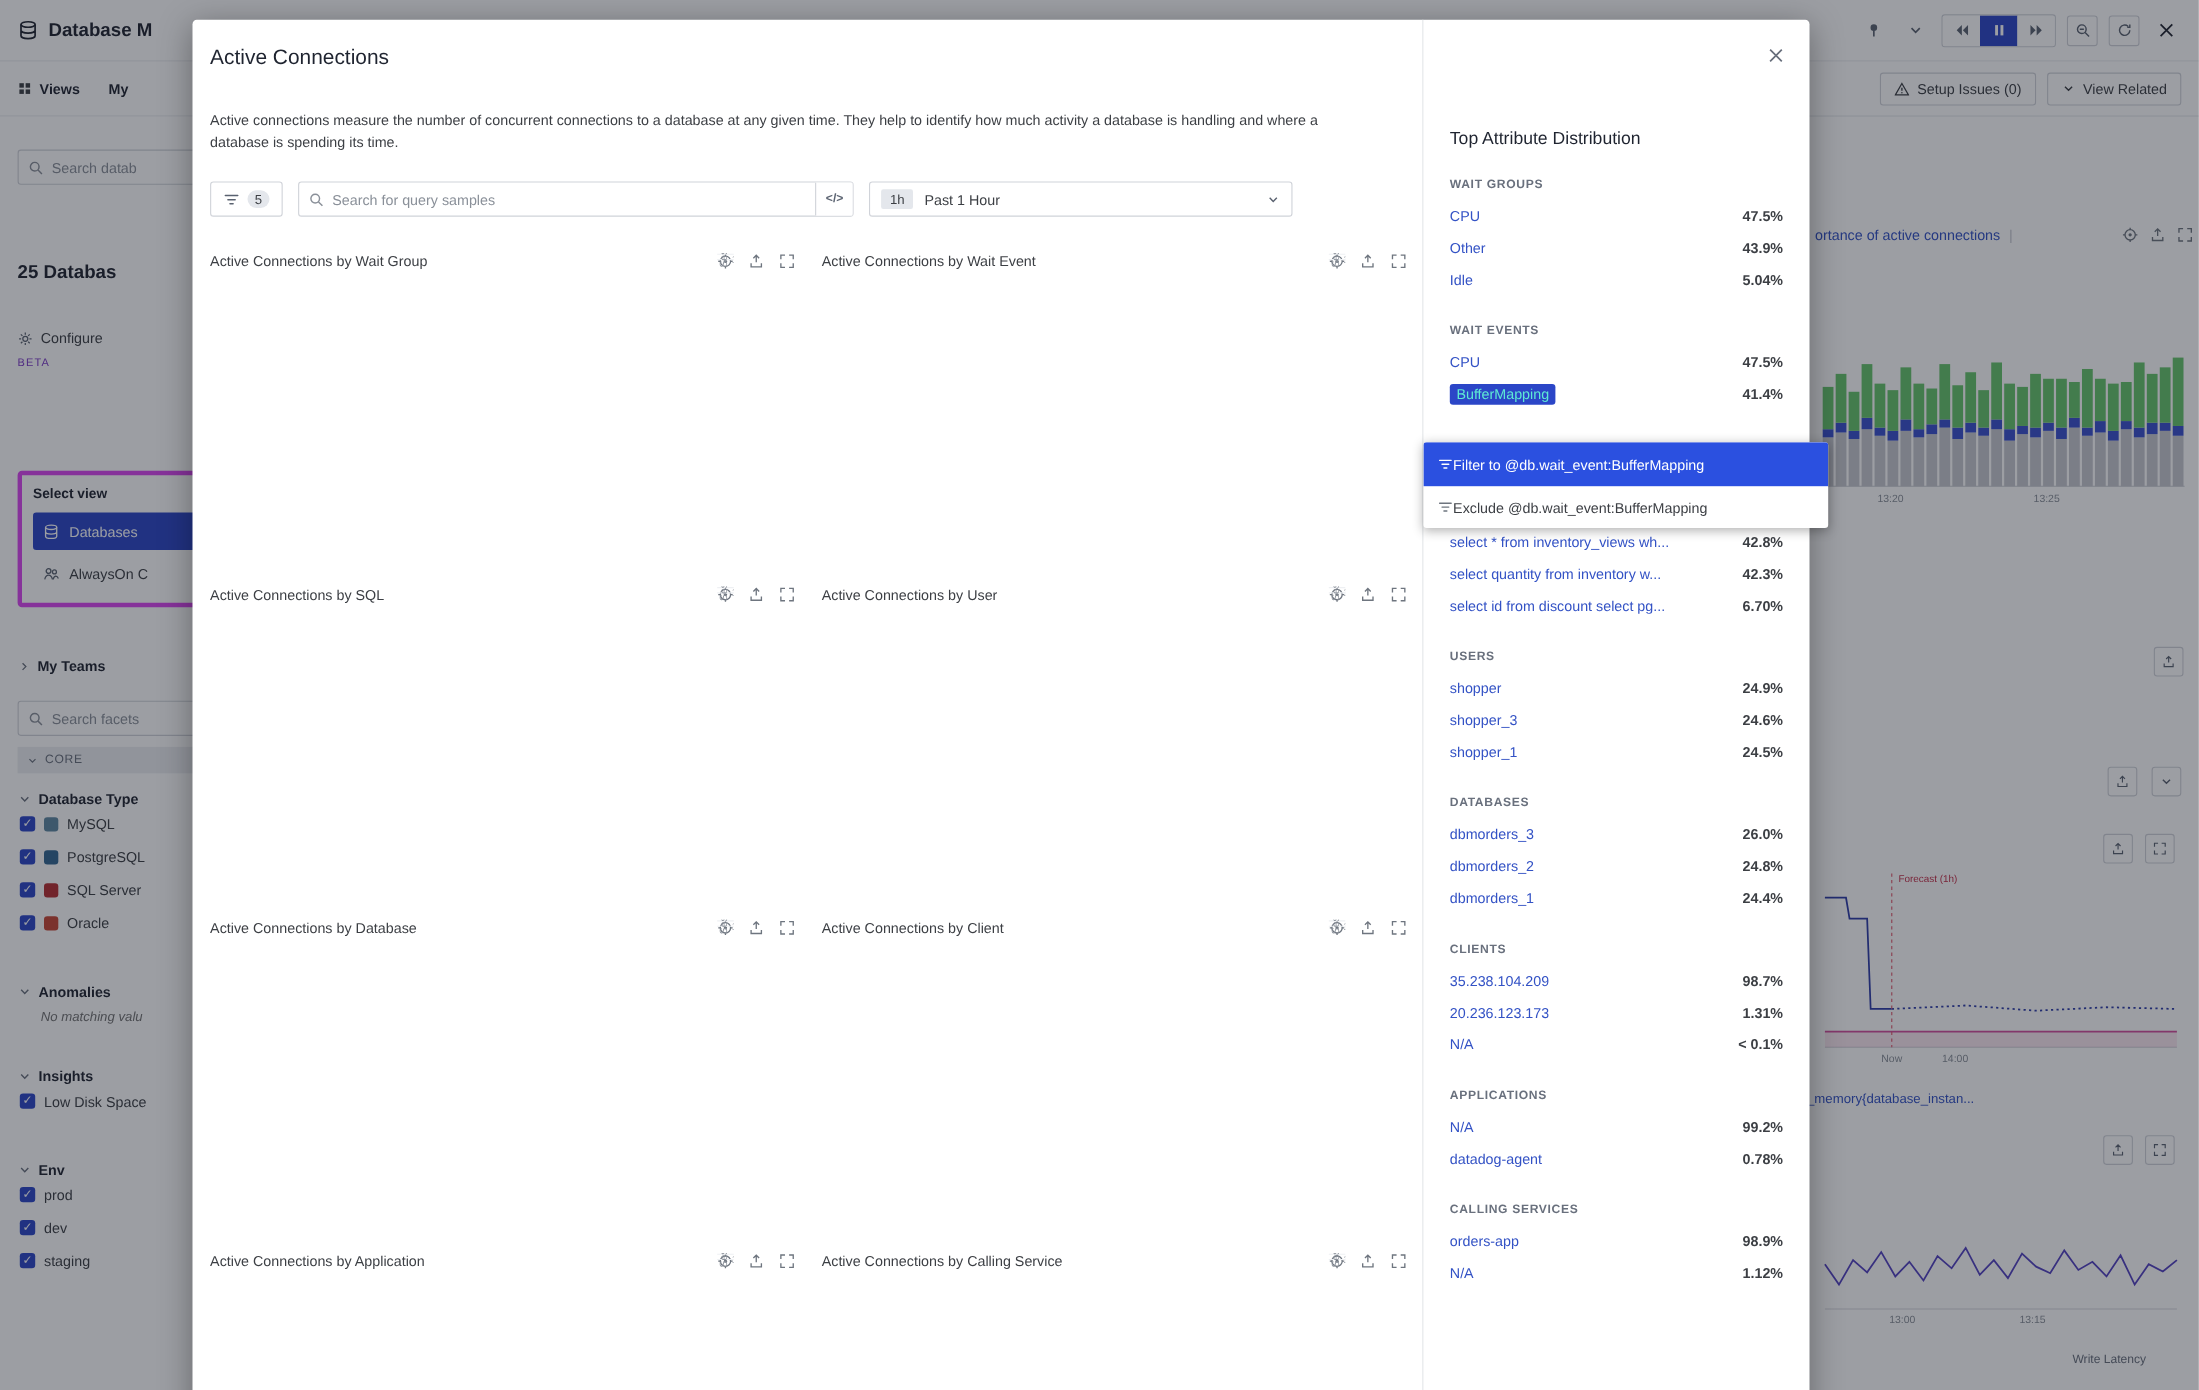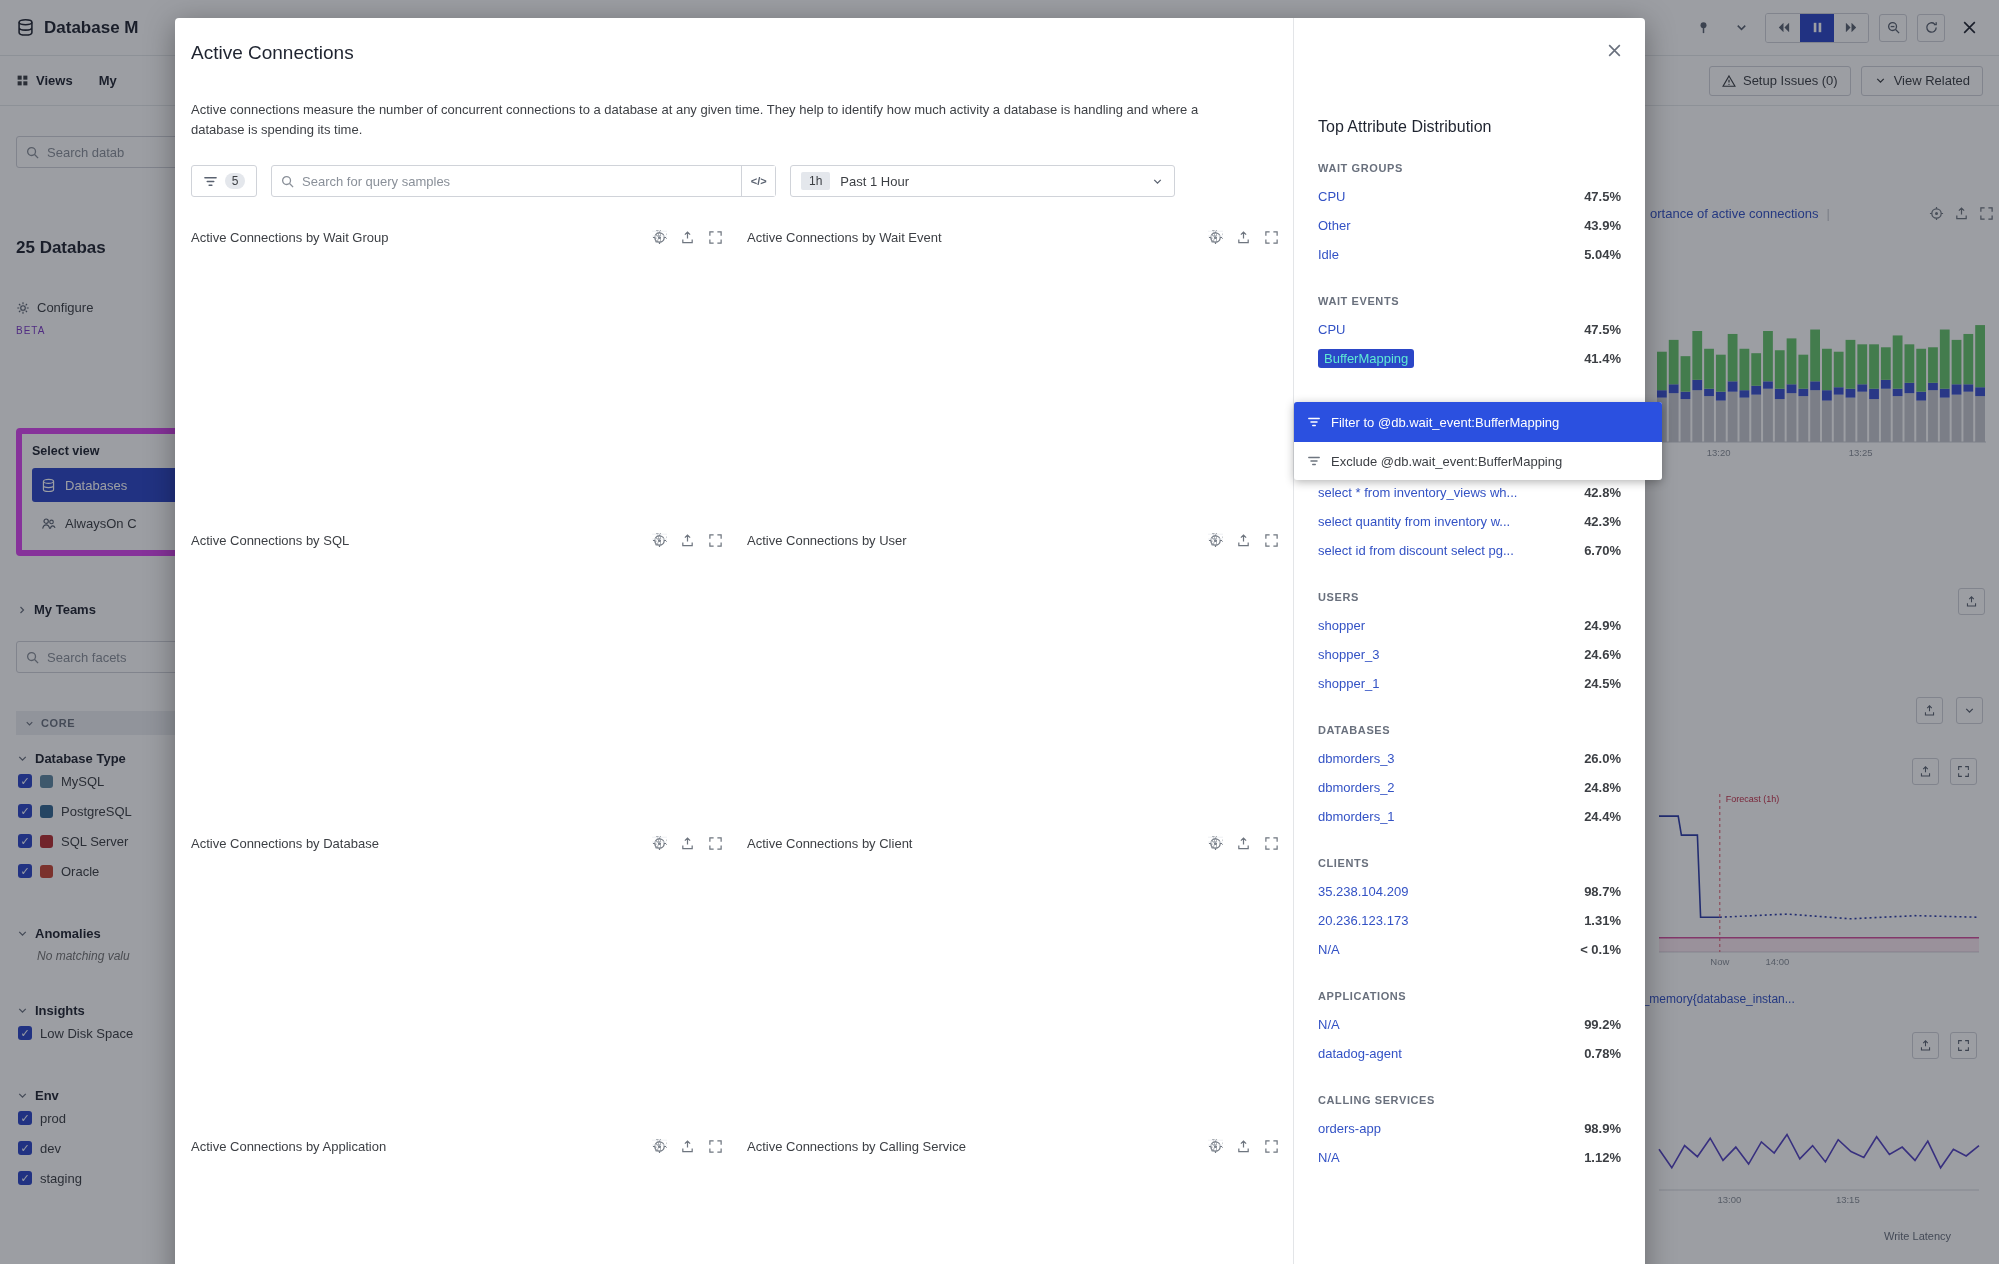--- a/index.html
+++ b/index.html
@@ -25,27 +25,27 @@
 .subbar-right{display:flex;align-items:center;gap:10px}
 .pillbtn{display:inline-flex;align-items:center;gap:7px;height:30px;padding:0 12px;border:1px solid #d0d3d9;border-radius:3px;background:#fff;color:#3c3f44;font-size:13px;white-space:nowrap}
 .sidebar{position:absolute;top:106px;left:0;width:300px;bottom:0;background:#fff;padding:30px 16px 0 16px;z-index:1}
 .searchbox{position:relative;height:32px;border:1px solid #d0d3d9;border-radius:3px;display:flex;align-items:center;background:#fff}
 .searchbox .ic{position:absolute;left:8px;color:#8a9099}
 .searchbox input{border:none;outline:none;width:100%;height:100%;padding-left:30px;font-size:13px;color:#3c3f44;background:transparent;font-family:"Liberation Sans",sans-serif}
 .searchbox input::placeholder{color:#8a9099}
 .db-count{margin-top:70px;font-size:17px;font-weight:700;color:#1f2430;white-space:nowrap}
 .configure-row{margin-top:42px;display:flex;align-items:center;gap:7px;color:#3c3f44}
 .beta{margin-top:10px;color:#7d3bc7;font-size:10px;font-weight:400;letter-spacing:1px}
-.select-view{margin-top:92px;border:6px solid #d946ef;border-radius:4px;padding:10px;width:262px;background:#fff}
+.select-view{margin-top:92px;border:4px solid #d946ef;border-radius:4px;padding:10px;width:262px;background:#fff}
 .sv-label{font-size:12.5px;font-weight:700;color:#1f2430;margin-bottom:10px}
 .sv-row{display:flex;align-items:center;gap:9px;height:34px;padding:0 9px;border-radius:3px;color:#3c3f44;margin-top:4px}
 .sv-row.sel{background:#2b46c7;color:#fff}
 .myteams{margin-top:46px;display:flex;align-items:center;gap:6px;font-weight:700;color:#1f2430}
 .facet-search{margin-top:24px;width:262px}
-.core-band{margin-top:38px;height:24px;background:#eceef1;display:flex;align-items:center;gap:6px;padding:0 8px;color:#69707d;font-size:11px;font-weight:700;letter-spacing:.6px;width:262px}
+.core-band{margin-top:10px;height:24px;background:#eceef1;display:flex;align-items:center;gap:6px;padding:0 8px;color:#69707d;font-size:11px;font-weight:400;letter-spacing:.6px;width:262px}
 .facet{margin-top:40px}
 #facetList .facet:first-child{margin-top:16px}
 .facet-title{display:flex;align-items:center;gap:6px;font-weight:700;color:#1f2430}
 .facet-title .ic{width:13px;height:13px;color:#69707d}
 .facet-item{display:flex;align-items:center;gap:8px;height:30px;margin-left:2px;color:#3c3f44}
 .cb{width:14px;height:14px;background:#2b46c7;border-radius:3px;color:#fff;font-size:11px;line-height:14px;text-align:center;display:inline-block;flex:none}
 .dbicon{width:13px;height:13px;border-radius:3px;display:inline-block;flex:none}
 .facet-empty{font-style:italic;font-size:12px;color:#737373;margin:8px 0 0 21px;white-space:nowrap}
 
 .bgright{position:absolute;inset:0;z-index:1}
@@ -80,21 +80,21 @@
 .panel{width:352px;border-left:1px solid #e3e5e8;padding:100px 24px 0 24px}
 .panel h3{font-size:16px;font-weight:400;color:#1f2430;margin-bottom:22px}
 .phead{margin:26px 0 8px;font-size:11px;font-weight:700;color:#69707d;letter-spacing:.6px}
 .prow{height:29px;display:flex;align-items:center;justify-content:space-between}
 .pname{color:#3352c5;max-width:228px;white-space:nowrap;overflow:hidden;text-overflow:ellipsis}
 .pname.sel{background:#2b46c7;color:#5eead4;padding:2px 6px;border-radius:3px}
 .pval{font-weight:700;color:#3c3f44}
 .psection.after-menu{margin-top:105px}
 
 .context-menu{position:absolute;left:1294px;top:402px;width:368px;background:#fff;border-radius:3px;box-shadow:0 2px 10px rgba(0,0,0,.3);z-index:60;overflow:hidden}
-.cm-item{display:flex;align-items:center;gap:10px;height:38px;padding:0 13px;color:#3c3f44;font-size:13px;white-space:nowrap}
+.cm-item{display:flex;align-items:center;height:38px;padding:0 13px;color:#3c3f44;font-size:13px;white-space:nowrap}
 .cm-item .ic{width:14px;height:14px;color:#6e757f}
 .cm-item.hl{background:#2b50e0;color:#fff;height:40px}
 .cm-item.hl .ic{color:#fff}
 </style>
 </head>
 <body>
 
 <svg width="0" height="0" style="position:absolute" aria-hidden="true">
 <defs>
 <symbol id="i-search" viewBox="0 0 16 16">

